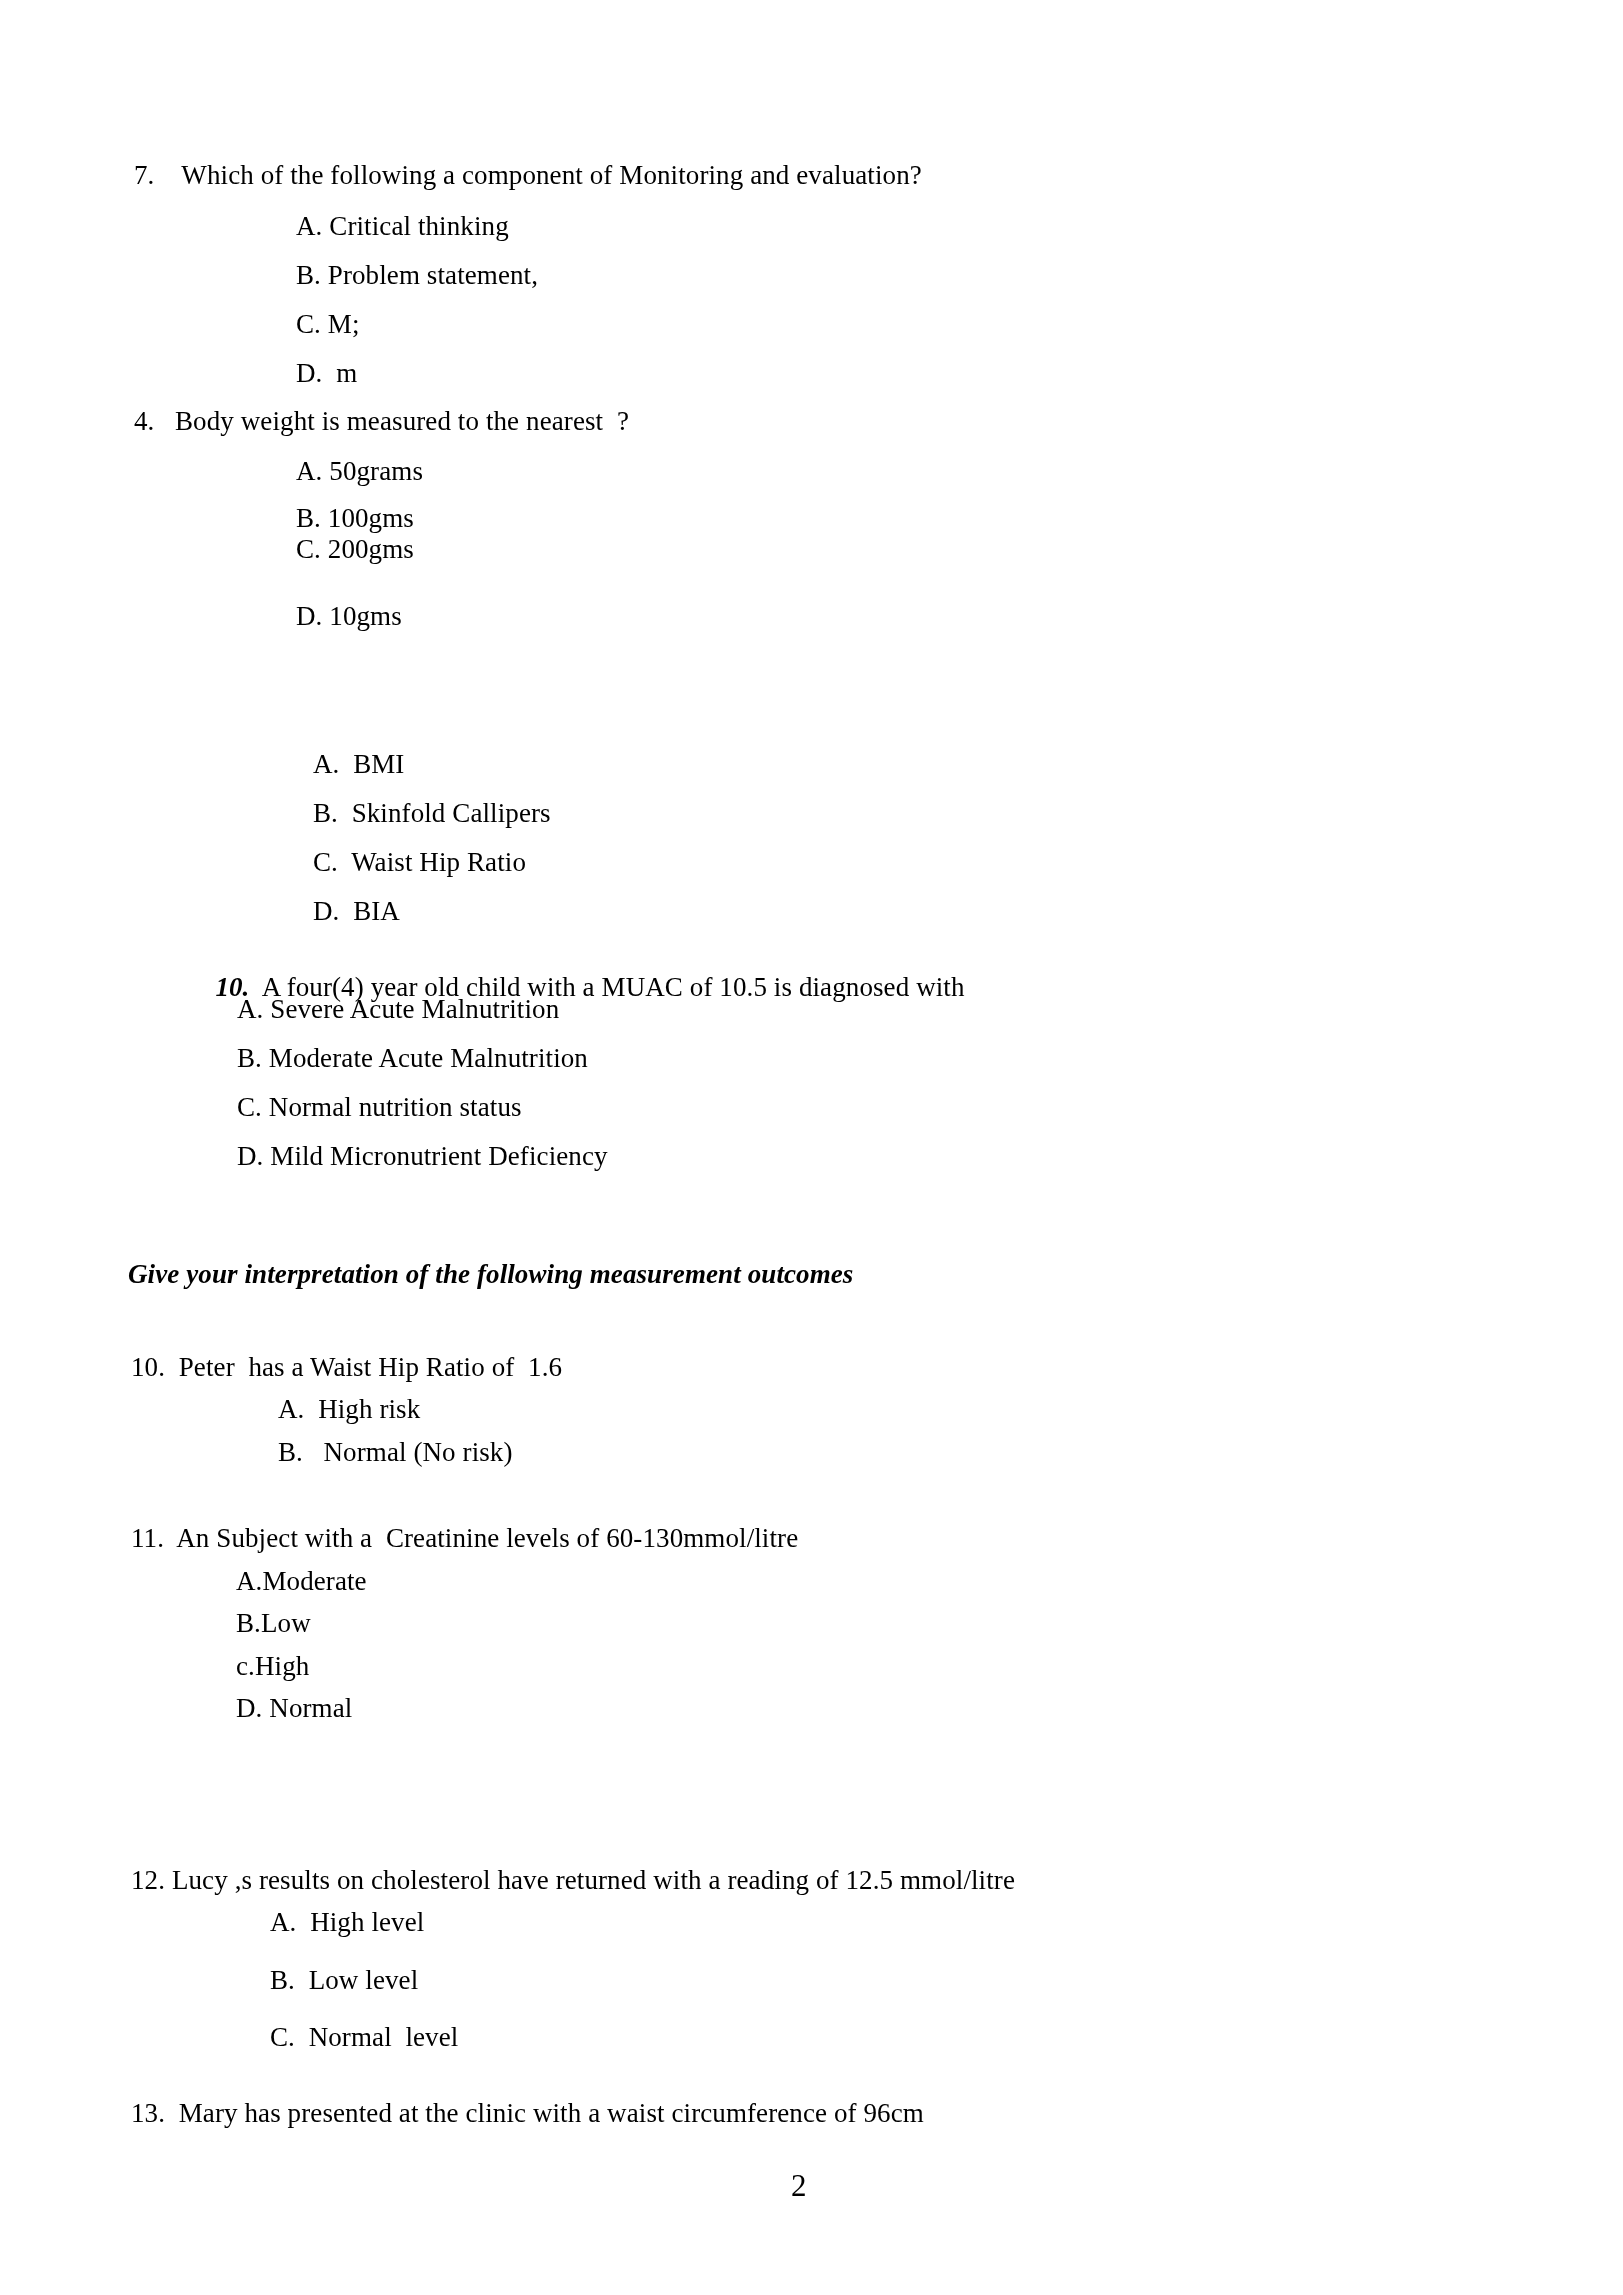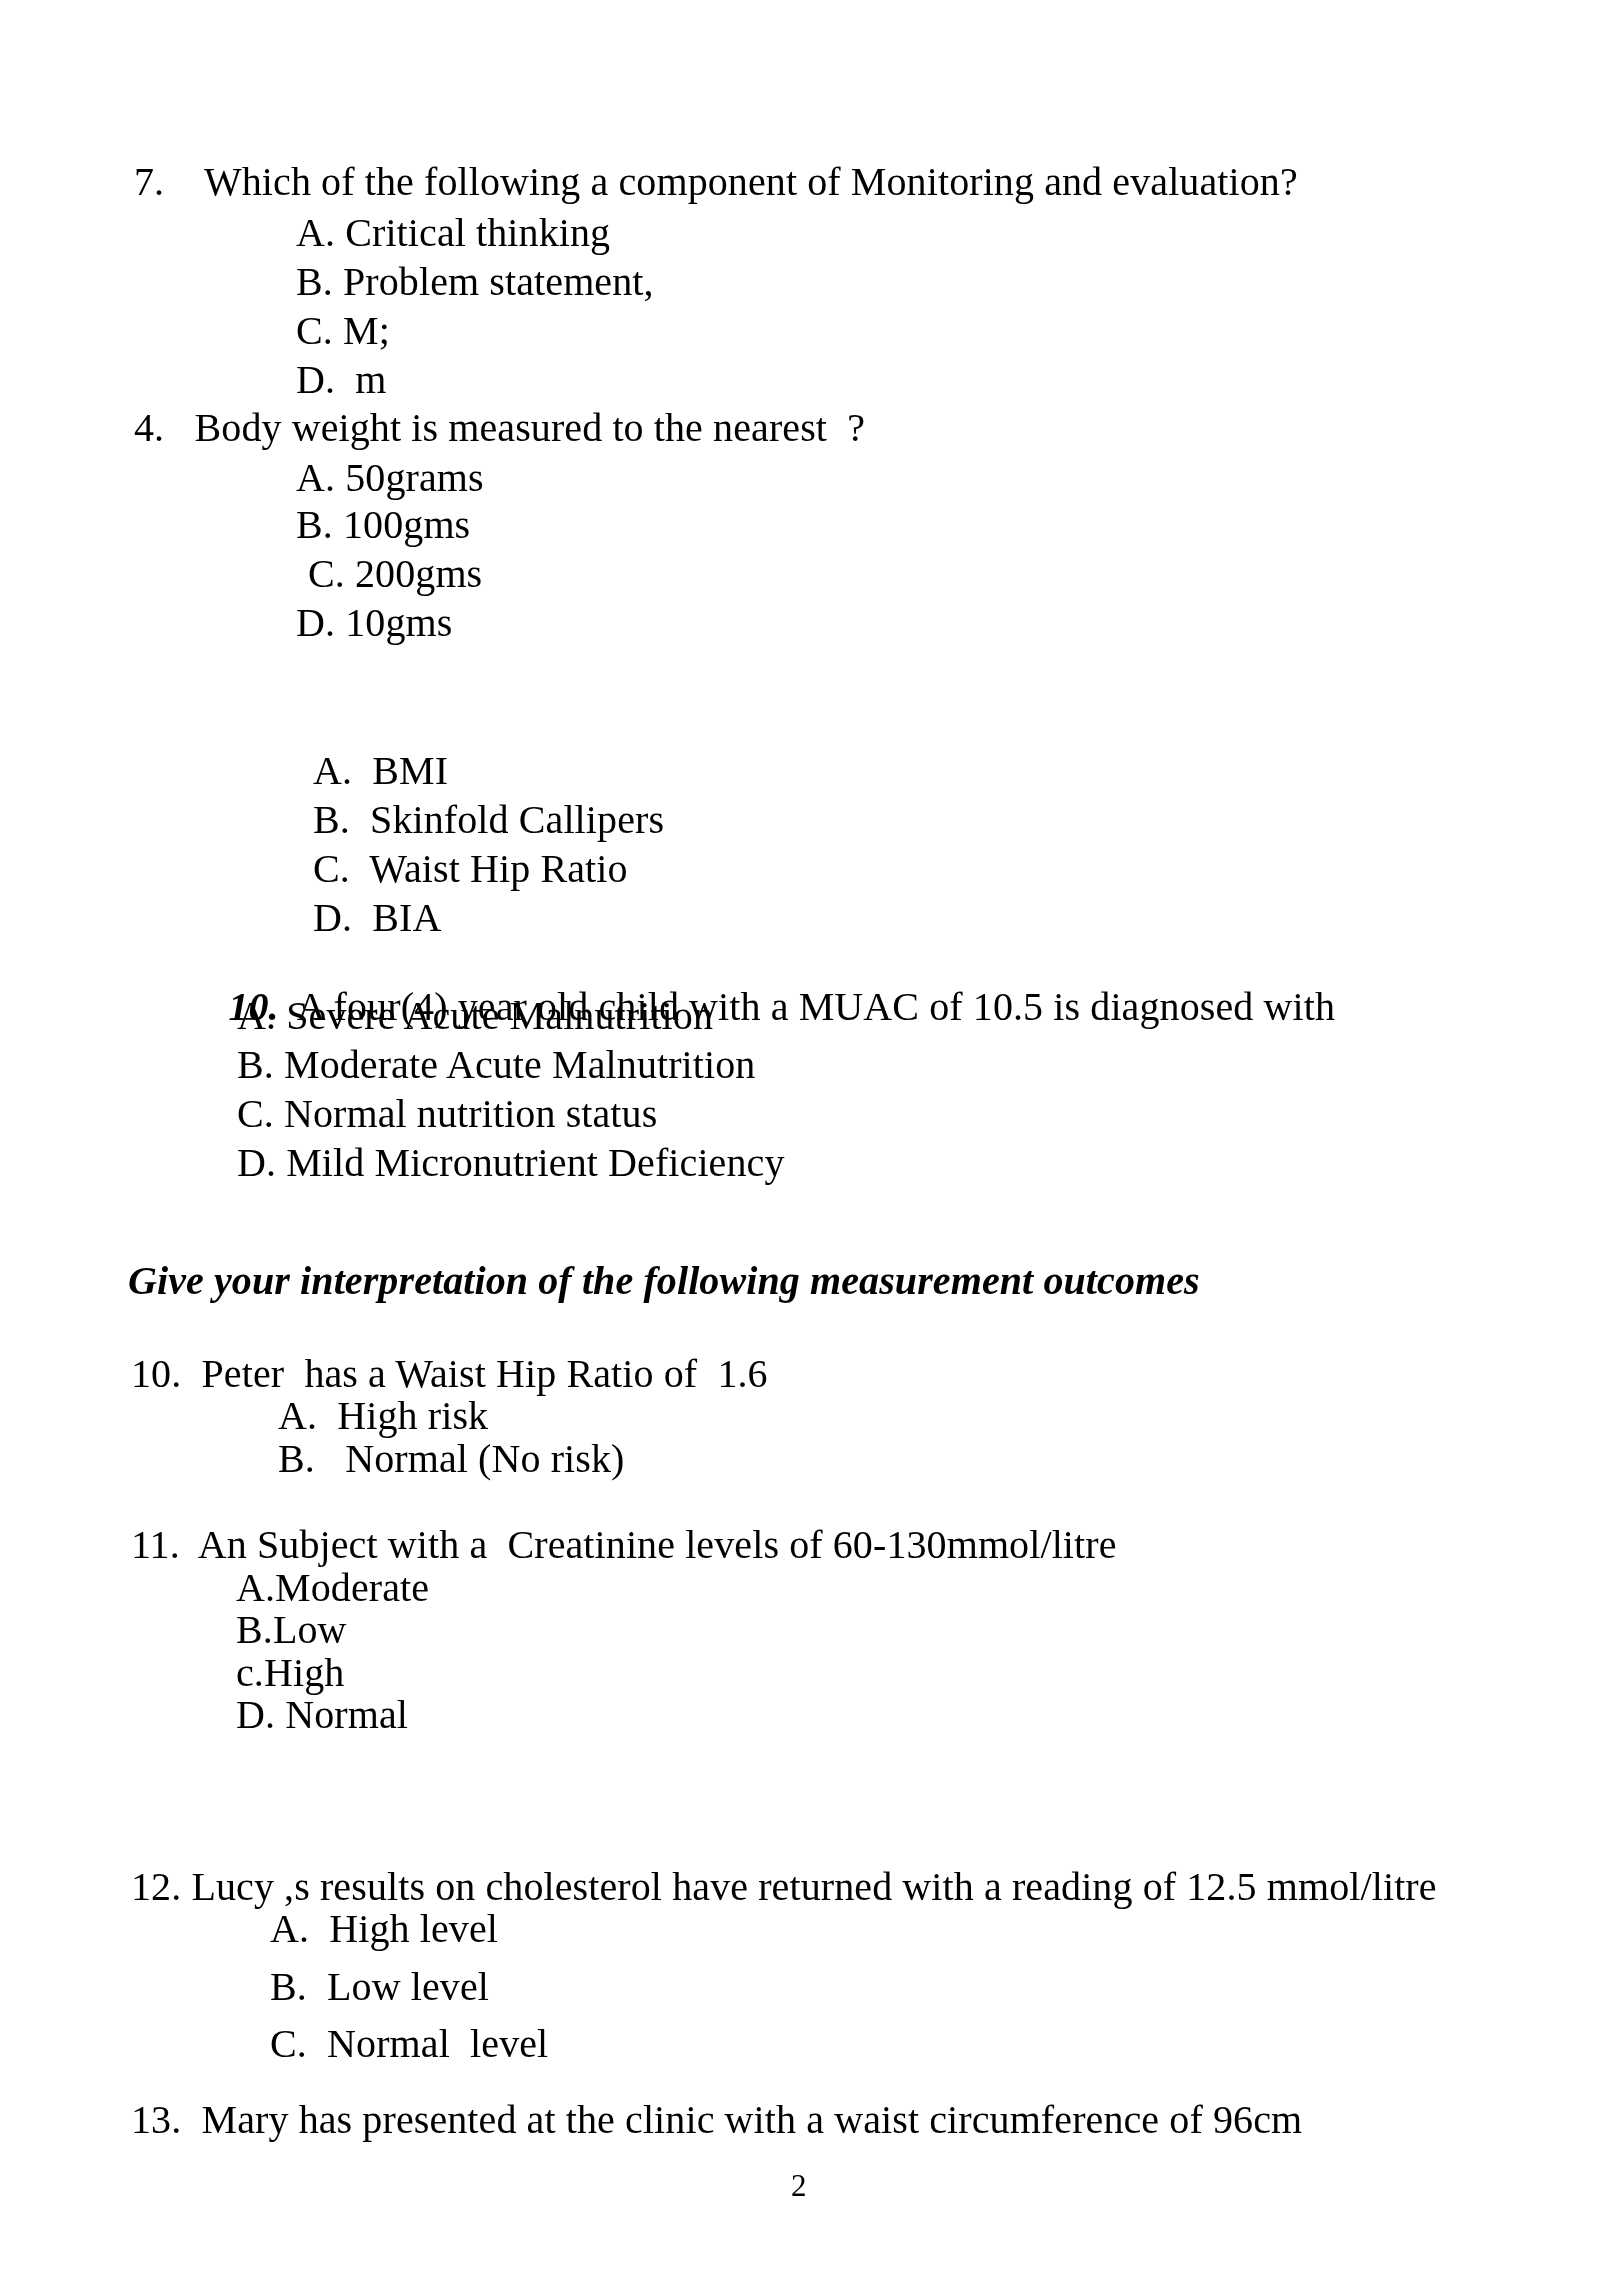--- a/index.html
+++ b/index.html
@@ -13,21 +13,21 @@
     width: 1624px;
     height: 2295px;
     background: #ffffff;
     font-family: "Liberation Serif", "DejaVu Serif", serif;
     color: #000000;
     overflow: hidden;
   }
   .line {
     position: absolute;
     white-space: pre;
-    font-size: 40px;
+    font-size: 27px;
     line-height: 1;
     color: #000000;
     letter-spacing: 0.1px;
   }
   .bold   { font-weight: 400; }
   .bolditalic { font-weight: 700; font-style: italic; }
   .pagenum {
     position: absolute;
     font-size: 31px;
     line-height: 1;
@@ -50,21 +50,21 @@
   <div class="line" style="left:296px; top:311px;">C. M;</div>
 
   <div class="line" style="left:296px; top:360px;">D.  m</div>
 
   <div class="line" style="left:134px; top:408px;">4.   Body weight is measured to the nearest  ?</div>
 
   <div class="line" style="left:296px; top:458px;font-family:Liberation Serif, serif;">A. 50grams</div>
 
   <div class="line bold" style="left:296px; top:505px;">B. 100gms</div>
 
-  <div class="line" style="left:296px; top:554px;margin-left:12px;">C. 200gms</div>
+  <div class="line" style="left:296px; top:536px;">C. 200gms</div>
 
   <div class="line" style="left:296px; top:603px;">D. 10gms</div>
 
 
   <div class="line" style="left:313px; top:751px;">A.  BMI</div>
 
   <div class="line" style="left:313px; top:800px;">B.  Skinfold Callipers</div>
 
   <div class="line bold" style="left:313px; top:849px;">C.  Waist Hip Ratio</div>
 

